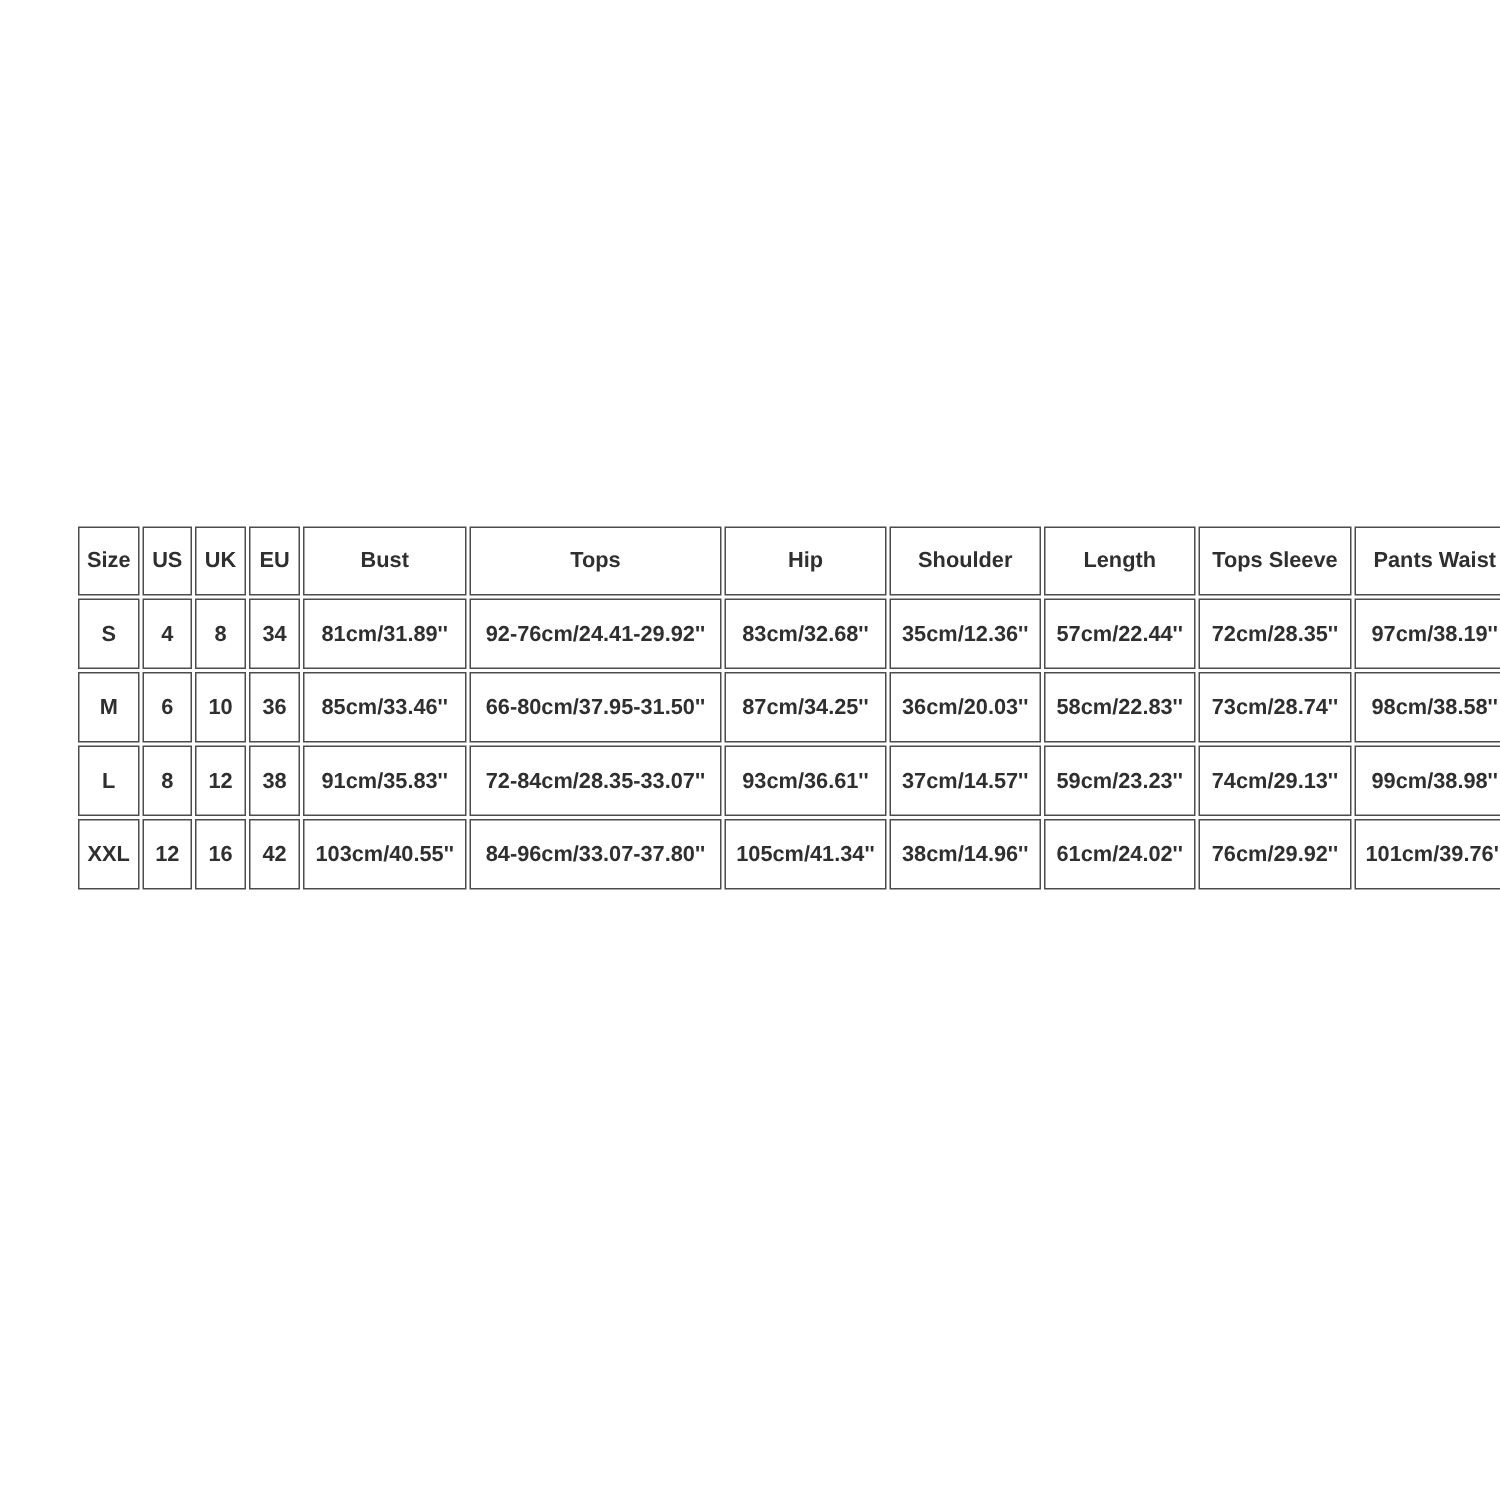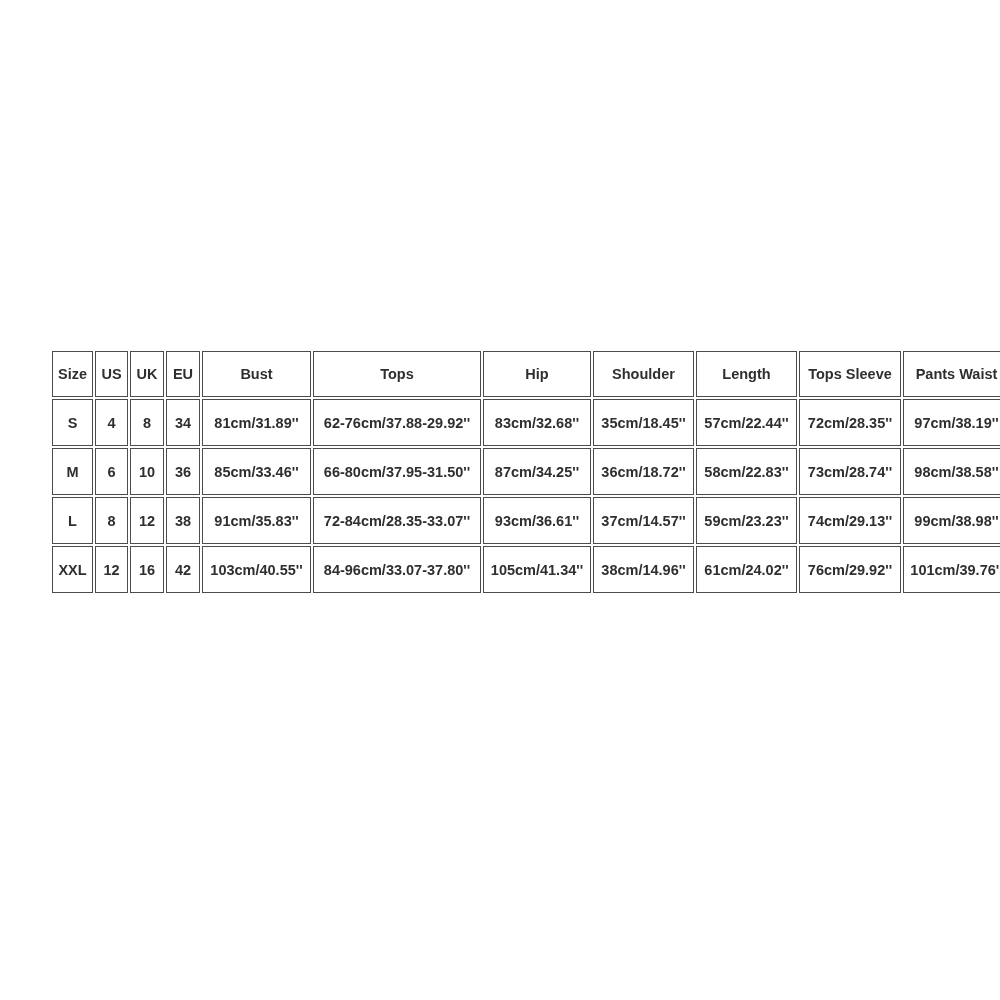--- a/index.html
+++ b/index.html
@@ -86,36 +86,36 @@
           <th>Pants Waist</th>
         </tr>
     </thead>
     <tbody>
         <tr>
           <td>S</td>
           <td>4</td>
           <td>8</td>
           <td>34</td>
           <td>81cm/31.89''</td>
-          <td>62-76cm/37.88-29.92''</td>
+          <td>92-76cm/24.41-29.92''</td>
           <td>83cm/32.68''</td>
-          <td>35cm/18.45''</td>
+          <td>35cm/12.36''</td>
           <td>57cm/22.44''</td>
           <td>72cm/28.35''</td>
           <td>97cm/38.19''</td>
         </tr>
         <tr>
           <td>M</td>
           <td>6</td>
           <td>10</td>
           <td>36</td>
           <td>85cm/33.46''</td>
           <td>66-80cm/37.95-31.50''</td>
           <td>87cm/34.25''</td>
-          <td>36cm/18.72''</td>
+          <td>36cm/20.03''</td>
           <td>58cm/22.83''</td>
           <td>73cm/28.74''</td>
           <td>98cm/38.58''</td>
         </tr>
         <tr>
           <td>L</td>
           <td>8</td>
           <td>12</td>
           <td>38</td>
           <td>91cm/35.83''</td>

